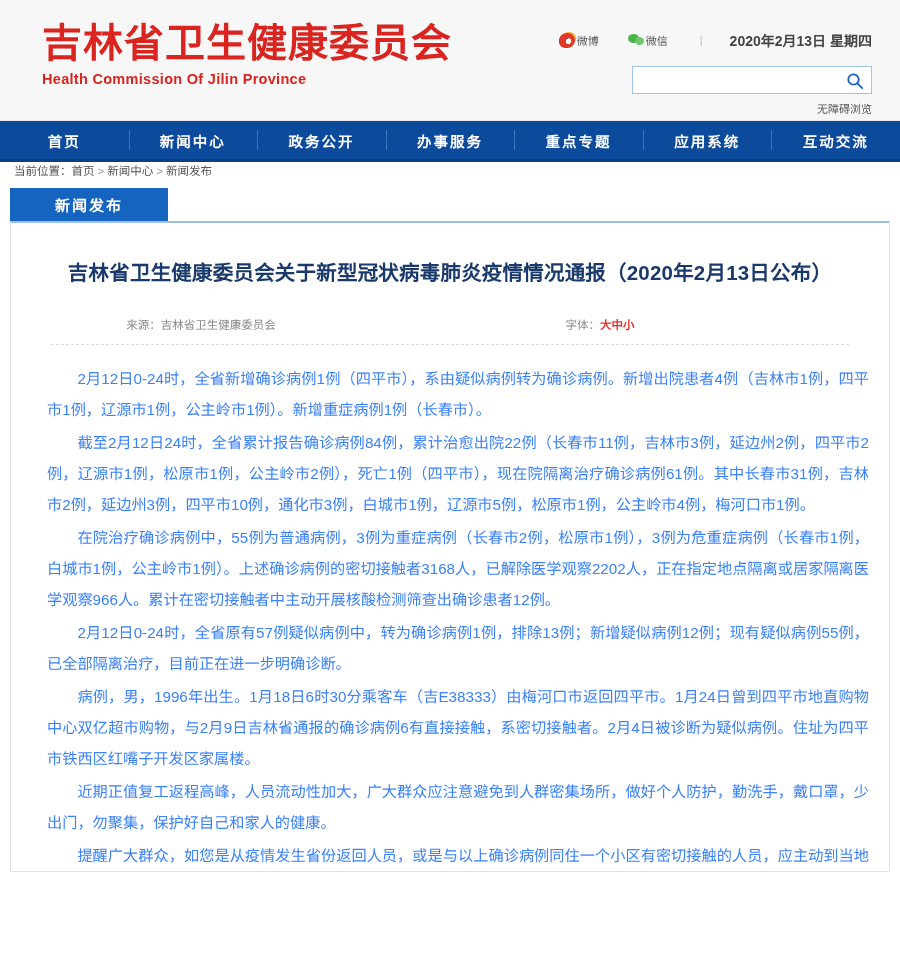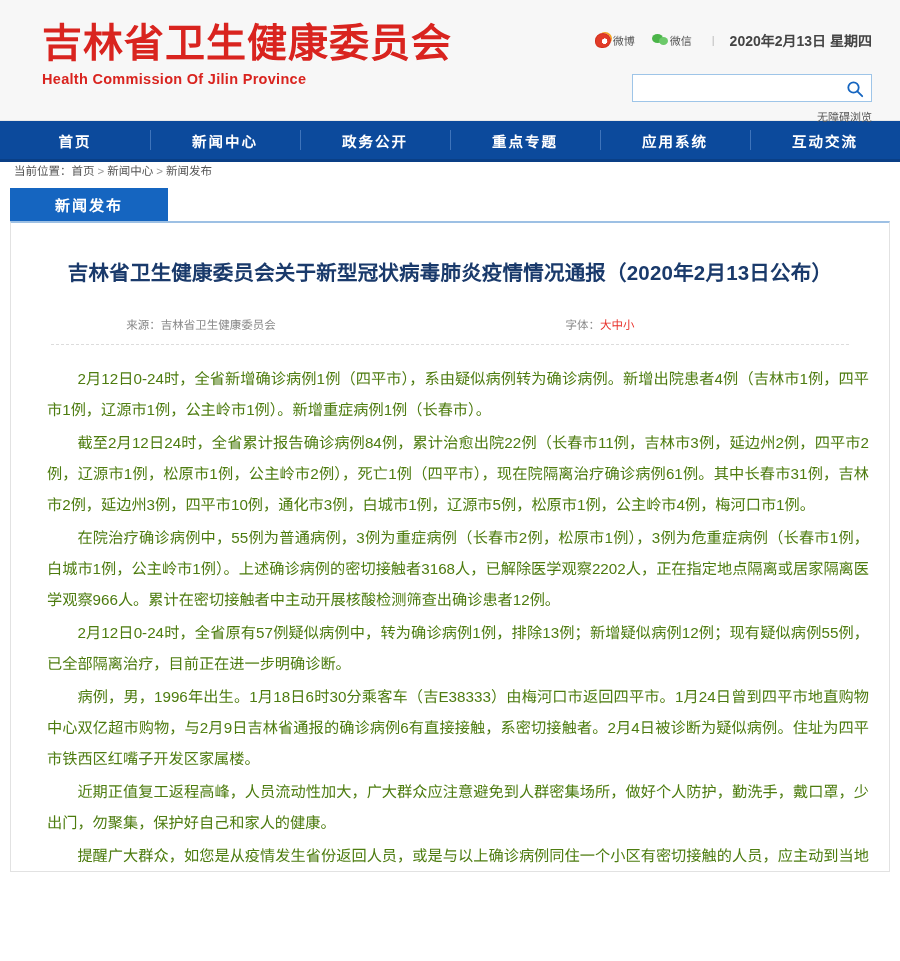--- a/index.html
+++ b/index.html
@@ -50,25 +50,25 @@
     position: absolute;
     right: 28px;
     top: 30px;
     width: 250px;
     text-align: right;
   }
   .social-row {
     display: flex;
     align-items: center;
     justify-content: flex-end;
-    gap: 12px;
+    gap: 24px;
     font-size: 11px;
     color: #555;
     white-space: nowrap;
-    margin-bottom: 24px;
+    margin-bottom: 16px;
   }
   .social-item {
     display: inline-flex;
     align-items: center;
     gap: 2px;
     margin-right: 5px;
   }
   .ico-weibo {
     display: inline-block;
     width: 14px; height: 13px;
@@ -227,27 +227,27 @@
     align-items: center;
     font-size: 11.5px;
     color: #888;
     padding-bottom: 12px;
     border-bottom: 1px dashed #dcdcdc;
     justify-content: flex-end;
   }
   .meta-source { width: 300px; text-align: center; }
   .meta-time   { width: 240px; text-align: center; }
   .meta-font   { flex: 1; text-align: center; }
-  .meta-font .sizes { color: #e8302a; font-weight: normal; cursor: pointer; }
+  .meta-font .sizes { color: #e8302a; font-weight: bold; cursor: pointer; }
 
   .article-body {
     margin: 18px 20px 0 36px;
     font-size: 15.2px;
     line-height: 31px;
-    color: #4d7c0f;
+    color: #3b82f6;
     text-align: justify;
   }
   .article-body p {
     margin: 0 0 2px 0;
     text-indent: 2em;
   }
 </style>
 </head>
 <body>
 
@@ -282,20 +282,21 @@
     </div>
 
     <div class="accessibility">无障碍浏览</div>
   </div>
 </div>
 
 <div class="nav">
   <div class="nav-item">首页</div>
   <div class="nav-item">新闻中心</div>
   <div class="nav-item">政务公开</div>
+  <div class="nav-item">办事服务</div>
   <div class="nav-item">重点专题</div>
   <div class="nav-item">应用系统</div>
   <div class="nav-item">互动交流</div>
 </div>
 
 <div class="breadcrumb">
   <span>当前位置：</span><span class="bc-link">首页</span><span class="bc-sep">&gt;</span><span class="bc-link">新闻中心</span><span class="bc-sep">&gt;</span><span class="bc-link">新闻发布</span>
 </div>
 
 <div class="tab-row">

